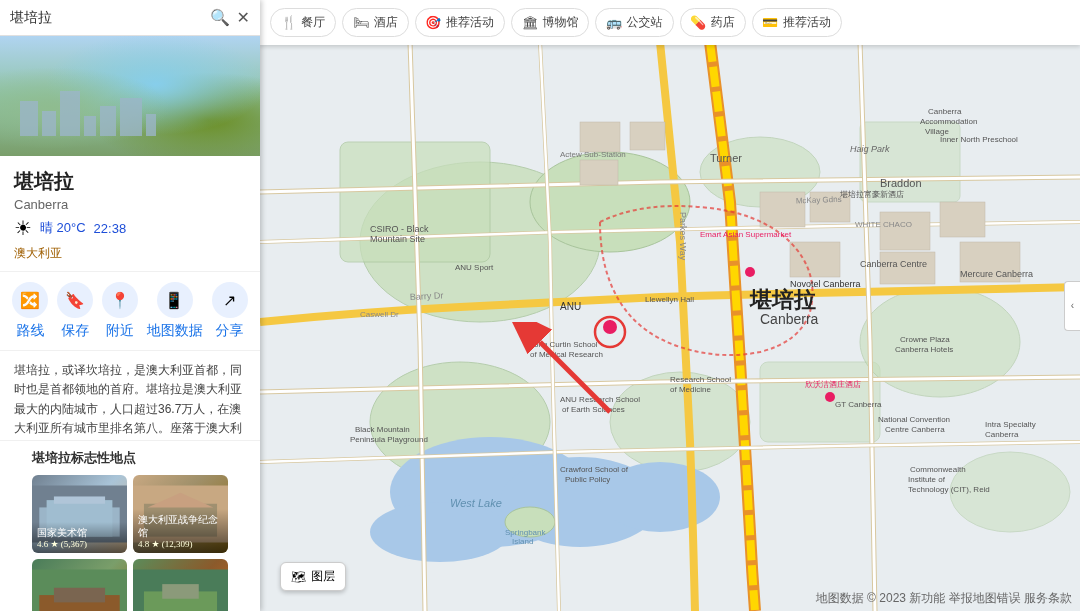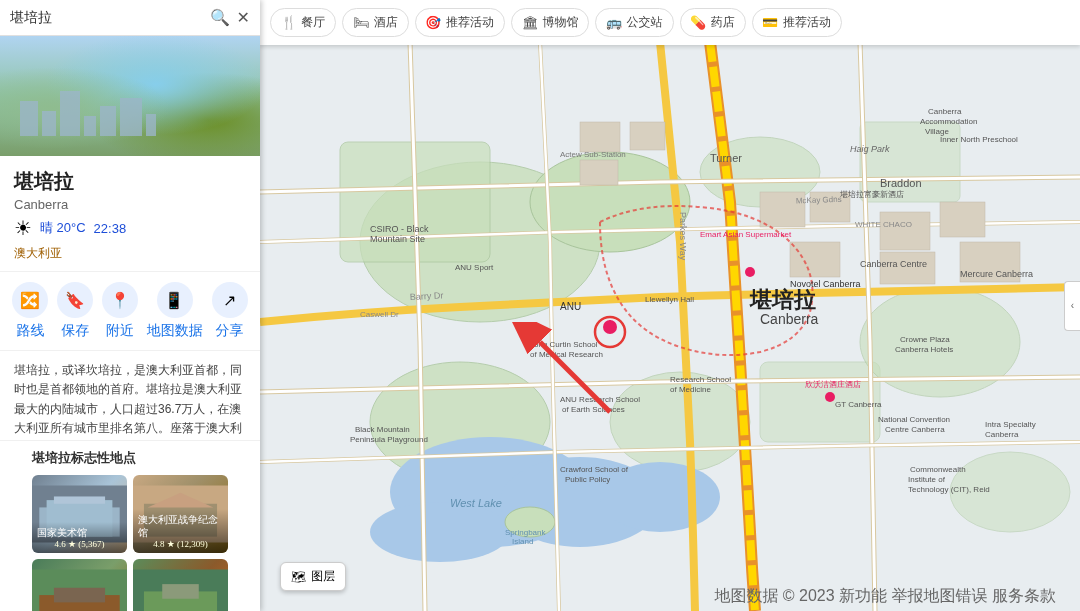--- a/index.html
+++ b/index.html
@@ -186,21 +186,20 @@
       background: linear-gradient(transparent, rgba(0,0,0,0.6));
       color: #fff;
       font-size: 10px;
       padding: 4px 5px 3px;
       line-height: 1.3;
       font-family: Liberation Serif, serif;
     }
     .landmark-rating {
       font-size: 9px;
       color: #ffd;
-      text-align: center;
     }
 
     
     .lm1 { background: linear-gradient(135deg, #708090 0%, #A9C4D8 50%, #D2B48C 100%); }
     .lm2 { background: linear-gradient(135deg, #C8A882 0%, #A0906A 40%, #8B6914 100%); }
     .lm3 { background: linear-gradient(135deg, #5B8C5A 0%, #8B5A2B 50%, #D2691E 100%); }
     .lm4 { background: linear-gradient(135deg, #4A7C59 0%, #7A9E6A 50%, #8B6914 100%); }
 
     
     .map-area {
@@ -302,22 +301,22 @@
       align-items: center;
       gap: 5px;
       cursor: pointer;
       box-shadow: 0 2px 4px rgba(0,0,0,0.2);
     }
 
     
     .map-copyright {
       position: absolute;
       bottom: 4px;
-      right: 24px;
-      font-size: 16px;
+      right: 8px;
+      font-size: 12px;
       color: #666;
     }
     .green-area {
       fill: #C8DFBB;
       stroke: #A8C49B;
       stroke-width: 1;
     }
     .water-area {
       fill: #A8C8E8;
     }

